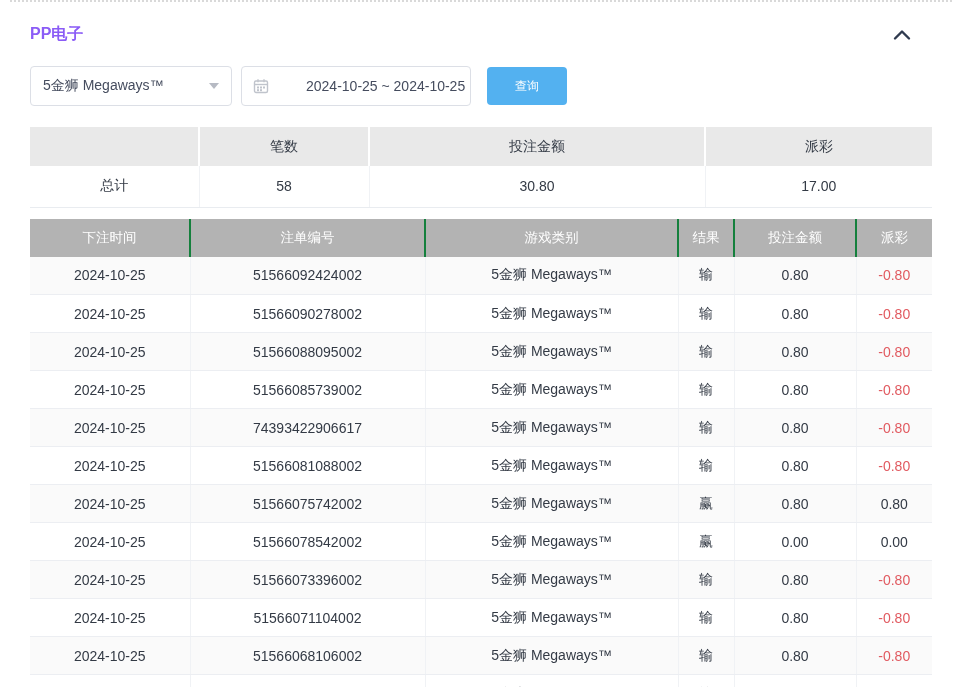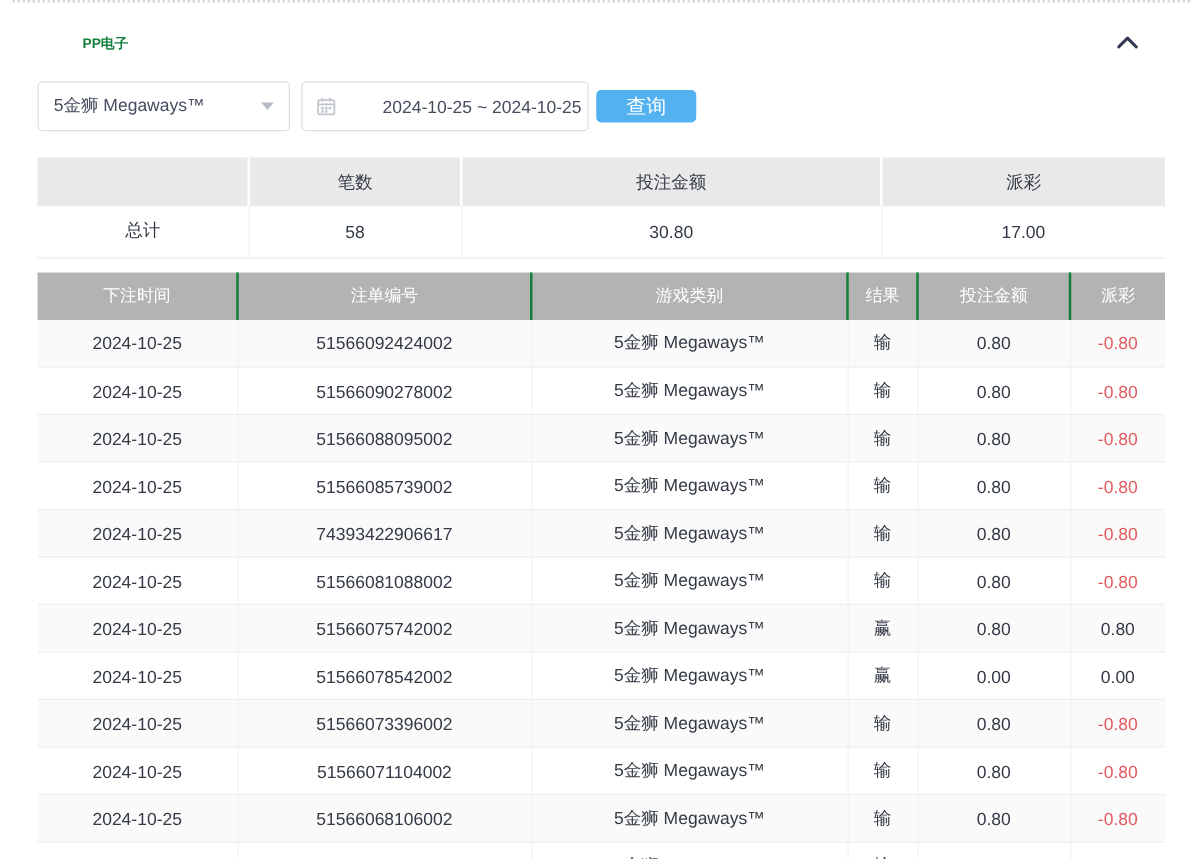--- a/index.html
+++ b/index.html
@@ -15,21 +15,21 @@
   }
   .panel { padding: 0 30px; }
 
   
   .panel-header {
     margin-top: 22px;
     display: flex;
     align-items: center;
     justify-content: space-between;
   }
-  .panel-title { font-size: 11px; font-weight: bold; color: #15803d; margin-left: 36px; }
+  .panel-title { font-size: 16px; font-weight: bold; color: #8b5cf6; }
   .collapse-btn {
     background: none; border: none; cursor: pointer;
     width: 24px; height: 20px; display: flex; align-items: center; justify-content: center;
     margin-right: 18px;
   }
 
   
   .controls {
     margin-top: 21px;
     display: flex;
@@ -76,26 +76,26 @@
     font-family: inherit;
   }
   .btn-group button:first-child { border-radius: 4px 0 0 4px; margin-left: 0; }
   .btn-group button:last-child { border-radius: 0 4px 4px 0; }
   .btn-group button.active {
     color: var(--accent);
     border-color: var(--accent);
     z-index: 2;
   }
   .search-btn {
-    margin-left: 6px;
-    height: 26px; width: 80px;
+    margin-left: 16px;
+    height: 38px; width: 80px;
     background: var(--accent);
     color: #fff;
     border: none; border-radius: 4px;
-    font-size: 16px;
+    font-size: 12px;
     cursor: pointer;
     font-family: inherit;
   }
 
   
   table { border-collapse: collapse; table-layout: fixed; width: 902px; }
   .summary-table { margin-top: 21px; }
   .summary-table th {
     background: #e9e9e9;
     height: 39px;

